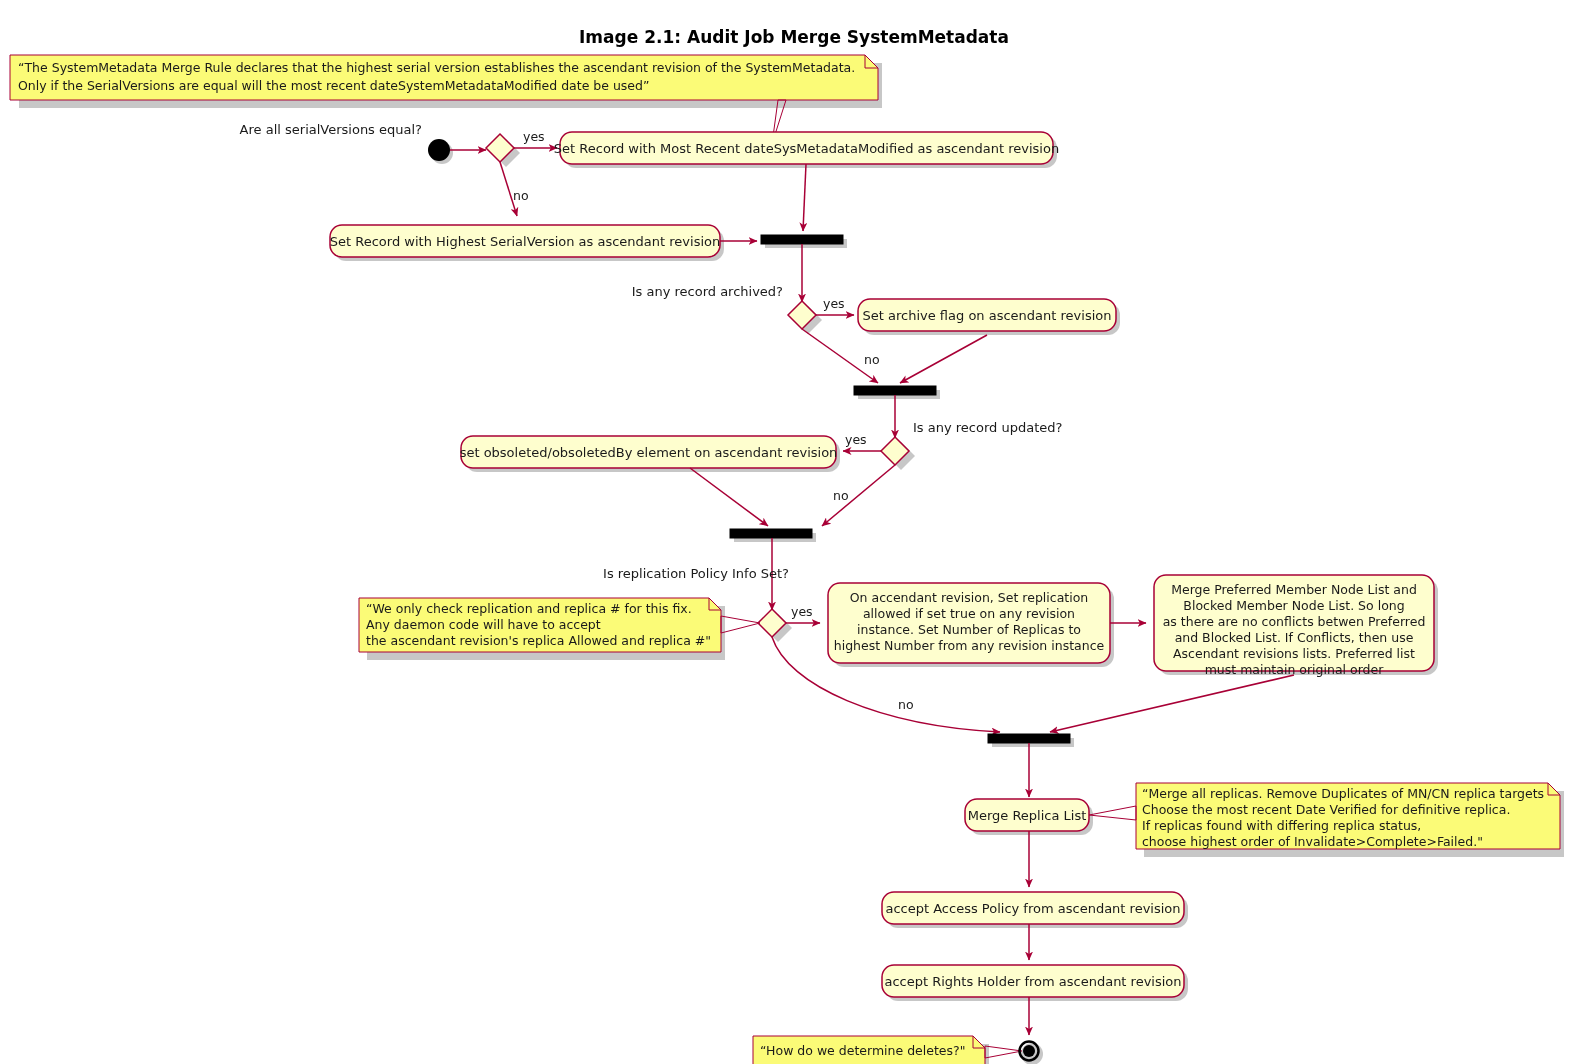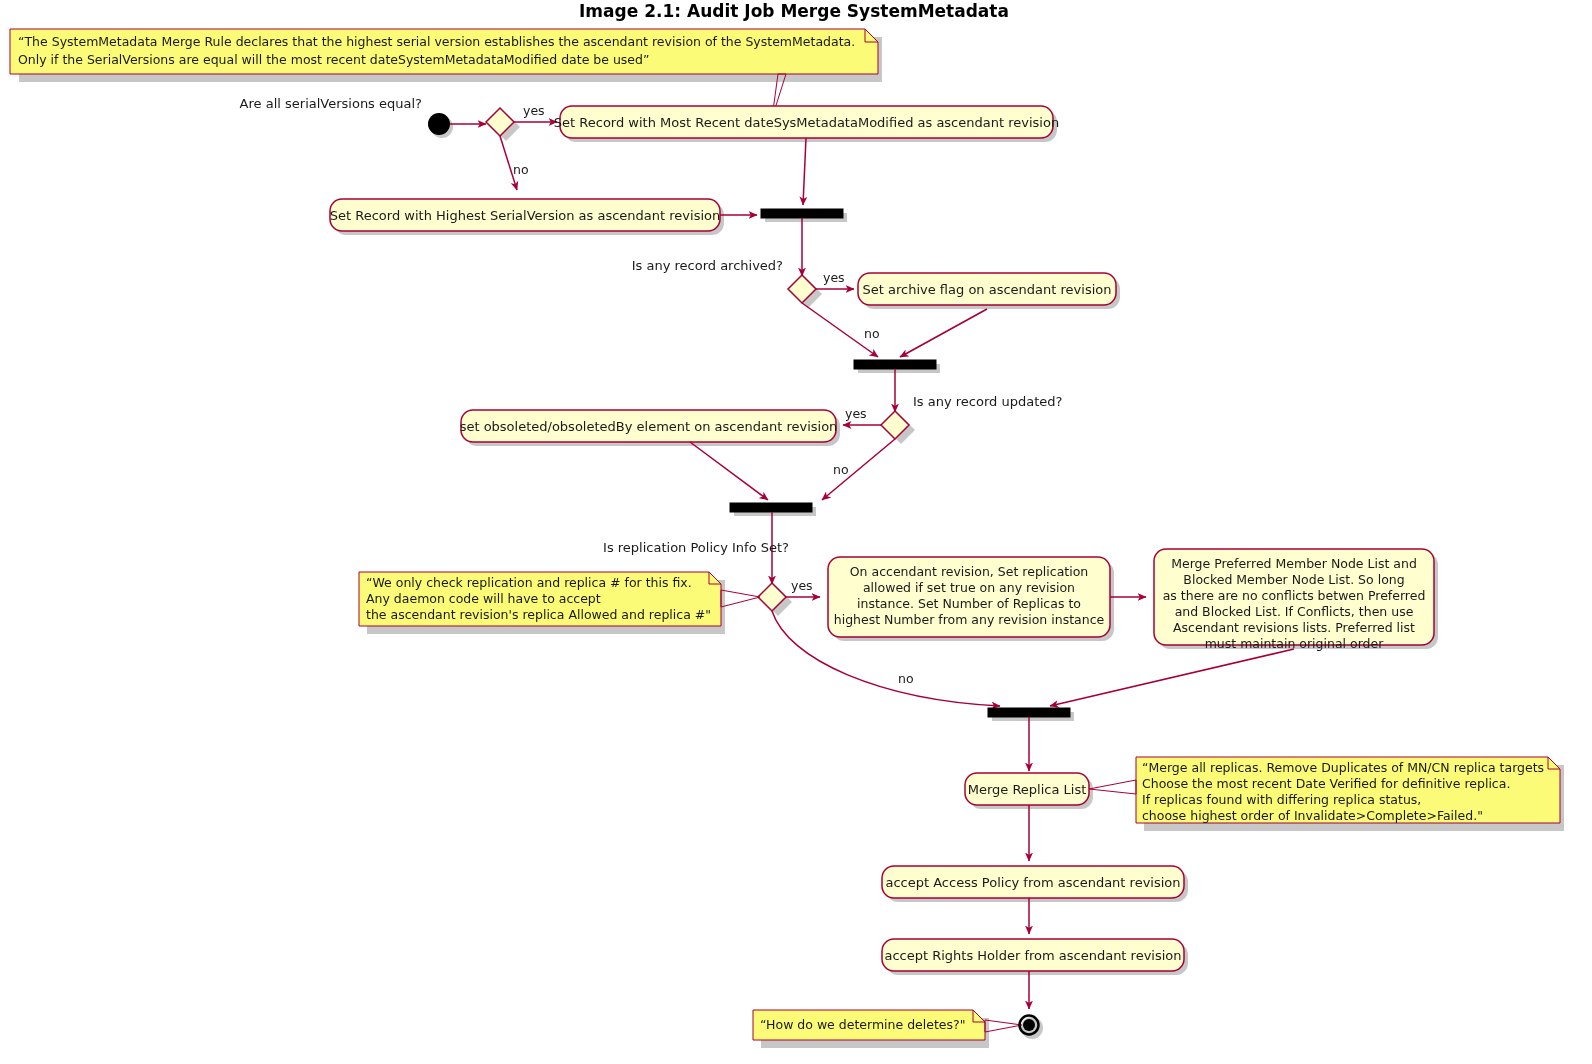--- a/index.html
+++ b/index.html
@@ -10,20 +10,21 @@
   body {
     width: 1592px;
     height: 1064px;
     overflow: hidden;
     font-family: "DejaVu Sans", sans-serif;
   }
   #diagram-root {
     position: relative;
     width: 1592px;
     height: 996px;
+    margin-top: 26px;
   }
   svg.diagram {
     display: block;
     width: 1592px;
     height: 1064px;
   }
   text {
     font-family: "DejaVu Sans", sans-serif;
     fill: #000000;
     dominant-baseline: middle;

